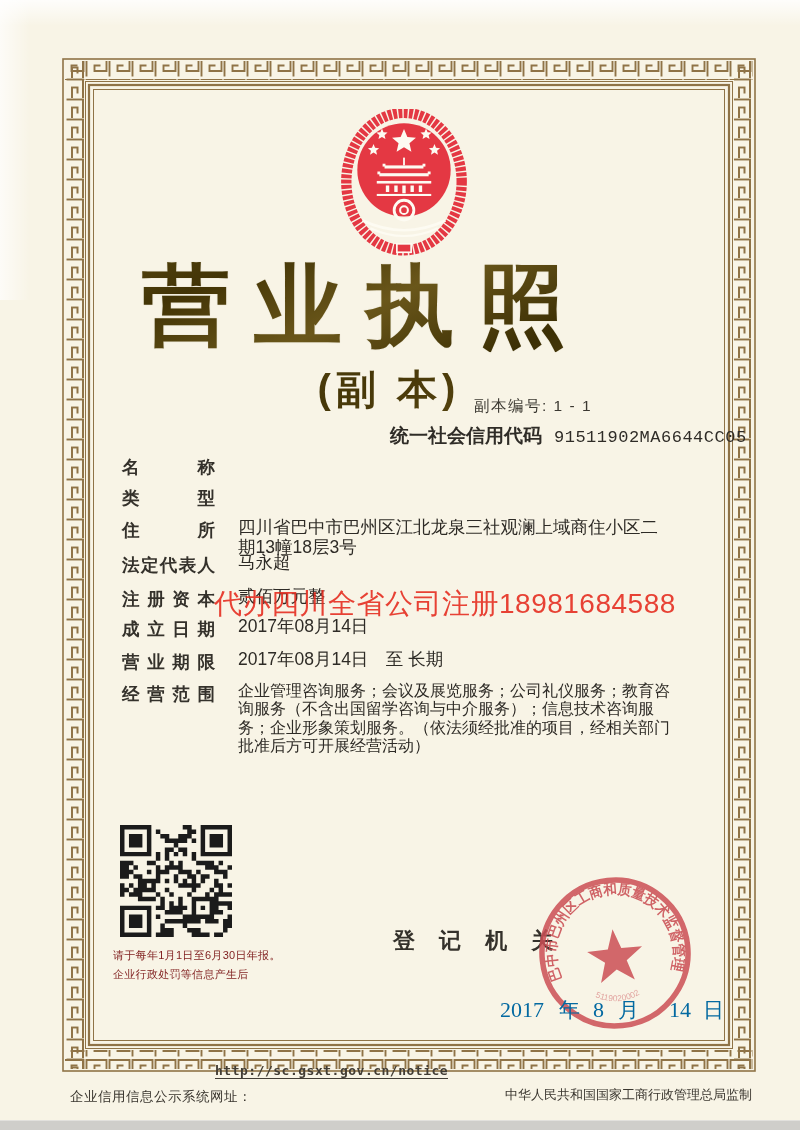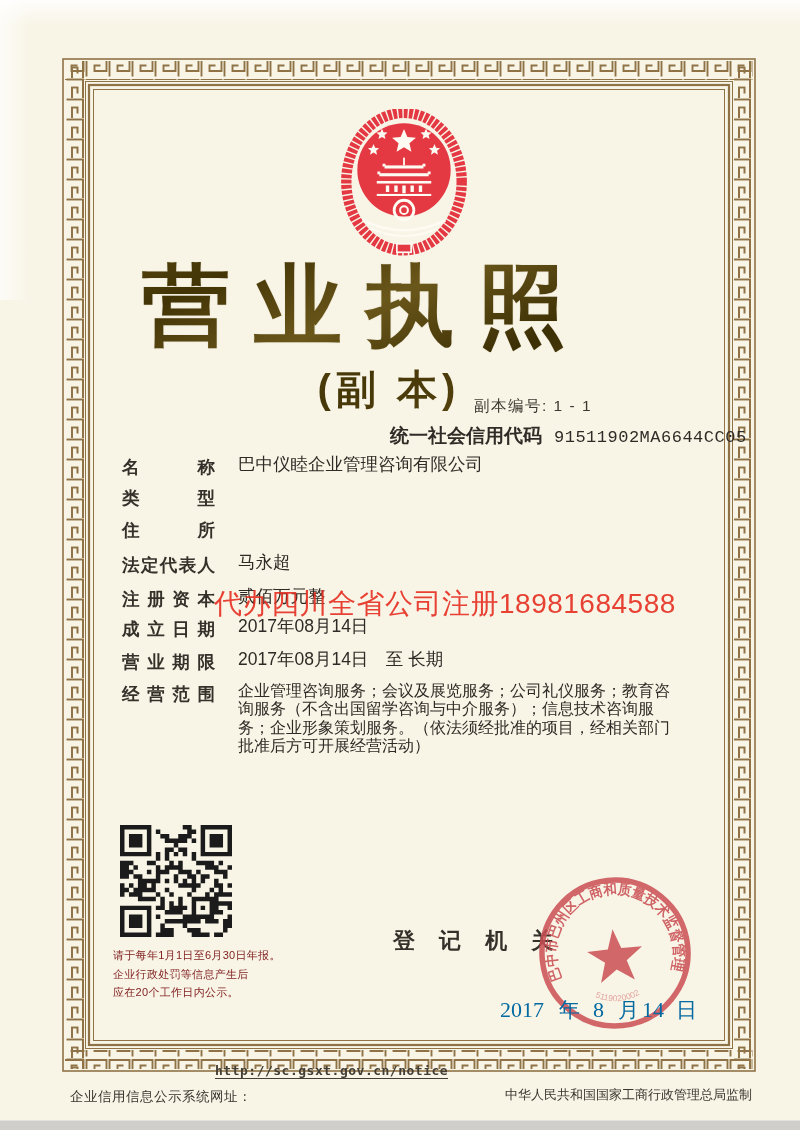--- a/index.html
+++ b/index.html
@@ -131,33 +131,33 @@
 
 <div class="abs credit-line">
   <span class="credit-label">统一社会信用代码</span><span class="credit-code">91511902MA6644CC05</span>
 </div>
 
 <div class="row" style="top:455px">
   <span class="lbl spread">
       <span>名</span>
       <span>称</span>
     </span>
-  <span class="val">巴中仪睦企业管理咨询有限公司</span>
 </div>
 <div class="row" style="top:486px">
   <span class="lbl spread">
       <span>类</span>
       <span>型</span>
     </span>
 </div>
 <div class="row" style="top:518px">
   <span class="lbl spread">
       <span>住</span>
       <span>所</span>
     </span>
+  <span class="val val-addr">四川省巴中市巴州区江北龙泉三社观澜上域商住小区二期13幢18层3号</span>
 </div>
 <div class="row" style="top:553px">
   <span class="lbl spread">
       <span>法</span>
       <span>定</span>
       <span>代</span>
       <span>表</span>
       <span>人</span>
     </span>
   <span class="val">马永超</span>
@@ -203,21 +203,20 @@
 
 <div class="abs qr">
   <svg id="qr-svg" width="112" height="112" viewBox="0 0 112 112">
       <path d="M0.00,0.00h4.48v4.48h-4.48zM4.48,0.00h4.48v4.48h-4.48zM8.96,0.00h4.48v4.48h-4.48zM13.44,0.00h4.48v4.48h-4.48zM17.92,0.00h4.48v4.48h-4.48zM22.40,0.00h4.48v4.48h-4.48zM26.88,0.00h4.48v4.48h-4.48zM62.72,0.00h4.48v4.48h-4.48zM67.20,0.00h4.48v4.48h-4.48zM80.64,0.00h4.48v4.48h-4.48zM85.12,0.00h4.48v4.48h-4.48zM89.60,0.00h4.48v4.48h-4.48zM94.08,0.00h4.48v4.48h-4.48zM98.56,0.00h4.48v4.48h-4.48zM103.04,0.00h4.48v4.48h-4.48zM107.52,0.00h4.48v4.48h-4.48zM0.00,4.48h4.48v4.48h-4.48zM26.88,4.48h4.48v4.48h-4.48zM35.84,4.48h4.48v4.48h-4.48zM67.20,4.48h4.48v4.48h-4.48zM71.68,4.48h4.48v4.48h-4.48zM80.64,4.48h4.48v4.48h-4.48zM107.52,4.48h4.48v4.48h-4.48zM0.00,8.96h4.48v4.48h-4.48zM8.96,8.96h4.48v4.48h-4.48zM13.44,8.96h4.48v4.48h-4.48zM17.92,8.96h4.48v4.48h-4.48zM26.88,8.96h4.48v4.48h-4.48zM40.32,8.96h4.48v4.48h-4.48zM44.80,8.96h4.48v4.48h-4.48zM58.24,8.96h4.48v4.48h-4.48zM62.72,8.96h4.48v4.48h-4.48zM67.20,8.96h4.48v4.48h-4.48zM80.64,8.96h4.48v4.48h-4.48zM89.60,8.96h4.48v4.48h-4.48zM94.08,8.96h4.48v4.48h-4.48zM98.56,8.96h4.48v4.48h-4.48zM107.52,8.96h4.48v4.48h-4.48zM0.00,13.44h4.48v4.48h-4.48zM8.96,13.44h4.48v4.48h-4.48zM13.44,13.44h4.48v4.48h-4.48zM17.92,13.44h4.48v4.48h-4.48zM26.88,13.44h4.48v4.48h-4.48zM44.80,13.44h4.48v4.48h-4.48zM49.28,13.44h4.48v4.48h-4.48zM53.76,13.44h4.48v4.48h-4.48zM58.24,13.44h4.48v4.48h-4.48zM62.72,13.44h4.48v4.48h-4.48zM71.68,13.44h4.48v4.48h-4.48zM80.64,13.44h4.48v4.48h-4.48zM89.60,13.44h4.48v4.48h-4.48zM94.08,13.44h4.48v4.48h-4.48zM98.56,13.44h4.48v4.48h-4.48zM107.52,13.44h4.48v4.48h-4.48zM0.00,17.92h4.48v4.48h-4.48zM8.96,17.92h4.48v4.48h-4.48zM13.44,17.92h4.48v4.48h-4.48zM17.92,17.92h4.48v4.48h-4.48zM26.88,17.92h4.48v4.48h-4.48zM53.76,17.92h4.48v4.48h-4.48zM80.64,17.92h4.48v4.48h-4.48zM89.60,17.92h4.48v4.48h-4.48zM94.08,17.92h4.48v4.48h-4.48zM98.56,17.92h4.48v4.48h-4.48zM107.52,17.92h4.48v4.48h-4.48zM0.00,22.40h4.48v4.48h-4.48zM26.88,22.40h4.48v4.48h-4.48zM44.80,22.40h4.48v4.48h-4.48zM49.28,22.40h4.48v4.48h-4.48zM58.24,22.40h4.48v4.48h-4.48zM62.72,22.40h4.48v4.48h-4.48zM80.64,22.40h4.48v4.48h-4.48zM107.52,22.40h4.48v4.48h-4.48zM0.00,26.88h4.48v4.48h-4.48zM4.48,26.88h4.48v4.48h-4.48zM8.96,26.88h4.48v4.48h-4.48zM13.44,26.88h4.48v4.48h-4.48zM17.92,26.88h4.48v4.48h-4.48zM22.40,26.88h4.48v4.48h-4.48zM26.88,26.88h4.48v4.48h-4.48zM35.84,26.88h4.48v4.48h-4.48zM44.80,26.88h4.48v4.48h-4.48zM53.76,26.88h4.48v4.48h-4.48zM62.72,26.88h4.48v4.48h-4.48zM71.68,26.88h4.48v4.48h-4.48zM80.64,26.88h4.48v4.48h-4.48zM85.12,26.88h4.48v4.48h-4.48zM89.60,26.88h4.48v4.48h-4.48zM94.08,26.88h4.48v4.48h-4.48zM98.56,26.88h4.48v4.48h-4.48zM103.04,26.88h4.48v4.48h-4.48zM107.52,26.88h4.48v4.48h-4.48zM35.84,31.36h4.48v4.48h-4.48zM44.80,31.36h4.48v4.48h-4.48zM71.68,31.36h4.48v4.48h-4.48zM0.00,35.84h4.48v4.48h-4.48zM4.48,35.84h4.48v4.48h-4.48zM8.96,35.84h4.48v4.48h-4.48zM26.88,35.84h4.48v4.48h-4.48zM31.36,35.84h4.48v4.48h-4.48zM49.28,35.84h4.48v4.48h-4.48zM58.24,35.84h4.48v4.48h-4.48zM76.16,35.84h4.48v4.48h-4.48zM80.64,35.84h4.48v4.48h-4.48zM85.12,35.84h4.48v4.48h-4.48zM89.60,35.84h4.48v4.48h-4.48zM98.56,35.84h4.48v4.48h-4.48zM0.00,40.32h4.48v4.48h-4.48zM4.48,40.32h4.48v4.48h-4.48zM13.44,40.32h4.48v4.48h-4.48zM35.84,40.32h4.48v4.48h-4.48zM44.80,40.32h4.48v4.48h-4.48zM49.28,40.32h4.48v4.48h-4.48zM53.76,40.32h4.48v4.48h-4.48zM58.24,40.32h4.48v4.48h-4.48zM85.12,40.32h4.48v4.48h-4.48zM89.60,40.32h4.48v4.48h-4.48zM94.08,40.32h4.48v4.48h-4.48zM107.52,40.32h4.48v4.48h-4.48zM0.00,44.80h4.48v4.48h-4.48zM4.48,44.80h4.48v4.48h-4.48zM8.96,44.80h4.48v4.48h-4.48zM26.88,44.80h4.48v4.48h-4.48zM35.84,44.80h4.48v4.48h-4.48zM40.32,44.80h4.48v4.48h-4.48zM44.80,44.80h4.48v4.48h-4.48zM58.24,44.80h4.48v4.48h-4.48zM62.72,44.80h4.48v4.48h-4.48zM67.20,44.80h4.48v4.48h-4.48zM76.16,44.80h4.48v4.48h-4.48zM94.08,44.80h4.48v4.48h-4.48zM98.56,44.80h4.48v4.48h-4.48zM103.04,44.80h4.48v4.48h-4.48zM0.00,49.28h4.48v4.48h-4.48zM4.48,49.28h4.48v4.48h-4.48zM13.44,49.28h4.48v4.48h-4.48zM17.92,49.28h4.48v4.48h-4.48zM35.84,49.28h4.48v4.48h-4.48zM53.76,49.28h4.48v4.48h-4.48zM67.20,49.28h4.48v4.48h-4.48zM71.68,49.28h4.48v4.48h-4.48zM80.64,49.28h4.48v4.48h-4.48zM85.12,49.28h4.48v4.48h-4.48zM103.04,49.28h4.48v4.48h-4.48zM17.92,53.76h4.48v4.48h-4.48zM22.40,53.76h4.48v4.48h-4.48zM26.88,53.76h4.48v4.48h-4.48zM31.36,53.76h4.48v4.48h-4.48zM35.84,53.76h4.48v4.48h-4.48zM44.80,53.76h4.48v4.48h-4.48zM53.76,53.76h4.48v4.48h-4.48zM62.72,53.76h4.48v4.48h-4.48zM71.68,53.76h4.48v4.48h-4.48zM80.64,53.76h4.48v4.48h-4.48zM94.08,53.76h4.48v4.48h-4.48zM0.00,58.24h4.48v4.48h-4.48zM8.96,58.24h4.48v4.48h-4.48zM17.92,58.24h4.48v4.48h-4.48zM22.40,58.24h4.48v4.48h-4.48zM31.36,58.24h4.48v4.48h-4.48zM58.24,58.24h4.48v4.48h-4.48zM62.72,58.24h4.48v4.48h-4.48zM67.20,58.24h4.48v4.48h-4.48zM71.68,58.24h4.48v4.48h-4.48zM76.16,58.24h4.48v4.48h-4.48zM94.08,58.24h4.48v4.48h-4.48zM98.56,58.24h4.48v4.48h-4.48zM107.52,58.24h4.48v4.48h-4.48zM0.00,62.72h4.48v4.48h-4.48zM4.48,62.72h4.48v4.48h-4.48zM13.44,62.72h4.48v4.48h-4.48zM17.92,62.72h4.48v4.48h-4.48zM22.40,62.72h4.48v4.48h-4.48zM26.88,62.72h4.48v4.48h-4.48zM31.36,62.72h4.48v4.48h-4.48zM44.80,62.72h4.48v4.48h-4.48zM71.68,62.72h4.48v4.48h-4.48zM89.60,62.72h4.48v4.48h-4.48zM98.56,62.72h4.48v4.48h-4.48zM0.00,67.20h4.48v4.48h-4.48zM8.96,67.20h4.48v4.48h-4.48zM13.44,67.20h4.48v4.48h-4.48zM17.92,67.20h4.48v4.48h-4.48zM35.84,67.20h4.48v4.48h-4.48zM49.28,67.20h4.48v4.48h-4.48zM67.20,67.20h4.48v4.48h-4.48zM85.12,67.20h4.48v4.48h-4.48zM94.08,67.20h4.48v4.48h-4.48zM98.56,67.20h4.48v4.48h-4.48zM103.04,67.20h4.48v4.48h-4.48zM107.52,67.20h4.48v4.48h-4.48zM17.92,71.68h4.48v4.48h-4.48zM22.40,71.68h4.48v4.48h-4.48zM26.88,71.68h4.48v4.48h-4.48zM31.36,71.68h4.48v4.48h-4.48zM40.32,71.68h4.48v4.48h-4.48zM58.24,71.68h4.48v4.48h-4.48zM71.68,71.68h4.48v4.48h-4.48zM76.16,71.68h4.48v4.48h-4.48zM80.64,71.68h4.48v4.48h-4.48zM85.12,71.68h4.48v4.48h-4.48zM89.60,71.68h4.48v4.48h-4.48zM94.08,71.68h4.48v4.48h-4.48zM40.32,76.16h4.48v4.48h-4.48zM49.28,76.16h4.48v4.48h-4.48zM58.24,76.16h4.48v4.48h-4.48zM71.68,76.16h4.48v4.48h-4.48zM89.60,76.16h4.48v4.48h-4.48zM94.08,76.16h4.48v4.48h-4.48zM98.56,76.16h4.48v4.48h-4.48zM103.04,76.16h4.48v4.48h-4.48zM107.52,76.16h4.48v4.48h-4.48zM0.00,80.64h4.48v4.48h-4.48zM4.48,80.64h4.48v4.48h-4.48zM8.96,80.64h4.48v4.48h-4.48zM13.44,80.64h4.48v4.48h-4.48zM17.92,80.64h4.48v4.48h-4.48zM22.40,80.64h4.48v4.48h-4.48zM26.88,80.64h4.48v4.48h-4.48zM35.84,80.64h4.48v4.48h-4.48zM40.32,80.64h4.48v4.48h-4.48zM49.28,80.64h4.48v4.48h-4.48zM53.76,80.64h4.48v4.48h-4.48zM58.24,80.64h4.48v4.48h-4.48zM62.72,80.64h4.48v4.48h-4.48zM71.68,80.64h4.48v4.48h-4.48zM80.64,80.64h4.48v4.48h-4.48zM89.60,80.64h4.48v4.48h-4.48zM94.08,80.64h4.48v4.48h-4.48zM107.52,80.64h4.48v4.48h-4.48zM0.00,85.12h4.48v4.48h-4.48zM26.88,85.12h4.48v4.48h-4.48zM44.80,85.12h4.48v4.48h-4.48zM49.28,85.12h4.48v4.48h-4.48zM53.76,85.12h4.48v4.48h-4.48zM58.24,85.12h4.48v4.48h-4.48zM71.68,85.12h4.48v4.48h-4.48zM89.60,85.12h4.48v4.48h-4.48zM94.08,85.12h4.48v4.48h-4.48zM98.56,85.12h4.48v4.48h-4.48zM0.00,89.60h4.48v4.48h-4.48zM8.96,89.60h4.48v4.48h-4.48zM13.44,89.60h4.48v4.48h-4.48zM17.92,89.60h4.48v4.48h-4.48zM26.88,89.60h4.48v4.48h-4.48zM35.84,89.60h4.48v4.48h-4.48zM62.72,89.60h4.48v4.48h-4.48zM67.20,89.60h4.48v4.48h-4.48zM71.68,89.60h4.48v4.48h-4.48zM76.16,89.60h4.48v4.48h-4.48zM80.64,89.60h4.48v4.48h-4.48zM85.12,89.60h4.48v4.48h-4.48zM89.60,89.60h4.48v4.48h-4.48zM107.52,89.60h4.48v4.48h-4.48zM0.00,94.08h4.48v4.48h-4.48zM8.96,94.08h4.48v4.48h-4.48zM13.44,94.08h4.48v4.48h-4.48zM17.92,94.08h4.48v4.48h-4.48zM26.88,94.08h4.48v4.48h-4.48zM44.80,94.08h4.48v4.48h-4.48zM49.28,94.08h4.48v4.48h-4.48zM53.76,94.08h4.48v4.48h-4.48zM58.24,94.08h4.48v4.48h-4.48zM62.72,94.08h4.48v4.48h-4.48zM67.20,94.08h4.48v4.48h-4.48zM71.68,94.08h4.48v4.48h-4.48zM76.16,94.08h4.48v4.48h-4.48zM85.12,94.08h4.48v4.48h-4.48zM89.60,94.08h4.48v4.48h-4.48zM94.08,94.08h4.48v4.48h-4.48zM103.04,94.08h4.48v4.48h-4.48zM107.52,94.08h4.48v4.48h-4.48zM0.00,98.56h4.48v4.48h-4.48zM8.96,98.56h4.48v4.48h-4.48zM13.44,98.56h4.48v4.48h-4.48zM17.92,98.56h4.48v4.48h-4.48zM26.88,98.56h4.48v4.48h-4.48zM40.32,98.56h4.48v4.48h-4.48zM62.72,98.56h4.48v4.48h-4.48zM103.04,98.56h4.48v4.48h-4.48zM107.52,98.56h4.48v4.48h-4.48zM0.00,103.04h4.48v4.48h-4.48zM26.88,103.04h4.48v4.48h-4.48zM40.32,103.04h4.48v4.48h-4.48zM44.80,103.04h4.48v4.48h-4.48zM49.28,103.04h4.48v4.48h-4.48zM67.20,103.04h4.48v4.48h-4.48zM71.68,103.04h4.48v4.48h-4.48zM76.16,103.04h4.48v4.48h-4.48zM103.04,103.04h4.48v4.48h-4.48zM0.00,107.52h4.48v4.48h-4.48zM4.48,107.52h4.48v4.48h-4.48zM8.96,107.52h4.48v4.48h-4.48zM13.44,107.52h4.48v4.48h-4.48zM17.92,107.52h4.48v4.48h-4.48zM22.40,107.52h4.48v4.48h-4.48zM26.88,107.52h4.48v4.48h-4.48zM35.84,107.52h4.48v4.48h-4.48zM40.32,107.52h4.48v4.48h-4.48zM44.80,107.52h4.48v4.48h-4.48zM49.28,107.52h4.48v4.48h-4.48zM71.68,107.52h4.48v4.48h-4.48zM76.16,107.52h4.48v4.48h-4.48zM80.64,107.52h4.48v4.48h-4.48zM85.12,107.52h4.48v4.48h-4.48zM94.08,107.52h4.48v4.48h-4.48zM98.56,107.52h4.48v4.48h-4.48z" fill="#1b1b1b"></path>
     </svg>
 </div>
 
 <div class="abs notes">
   <div>请于每年1月1日至6月30日年报。</div>
   <div>企业行政处罚等信息产生后</div>
-  <div>应在20个工作日内公示。</div>
 </div>
 
 <div class="abs registry">登 记 机 关</div>
 
 <svg class="abs seal" width="170" height="170" viewBox="-85 -85 170 170">
   <defs>
     <path id="sealTop" d="M -55.4 20.2 A 59 59 0 1 1 55.4 20.2" fill="none"></path>
     <path id="sealBot" d="M -31 37 A 48.5 48.5 0 0 0 31 37" fill="none"></path>
   </defs>
   <circle r="73" fill="none" stroke="#cc4f55" stroke-width="5.5"></circle>
@@ -228,19 +227,19 @@
   <text font-size="8.5" fill="#c94a50" opacity="0.55">
     <textPath href="#sealBot" startOffset="8">5119020002</textPath>
   </text>
 </svg>
 
 <div class="abs dateline">
   <span class="num">2017</span>
   <span style="margin-left:15px">年</span>
   <span class="num" style="margin-left:13px">8</span>
   <span style="margin-left:14px">月</span>
-  <span class="num" style="margin-left:3px">14</span>
+  <span class="num" style="margin-left:30px">14</span>
   <span style="margin-left:12px">日</span>
 </div>
 
 <div class="abs footer-url">http://sc.gsxt.gov.cn/notice</div>
 <div class="abs footer-left">企业信用信息公示系统网址：</div>
 <div class="abs footer-right">中华人民共和国国家工商行政管理总局监制</div>
 
 </body></html>

